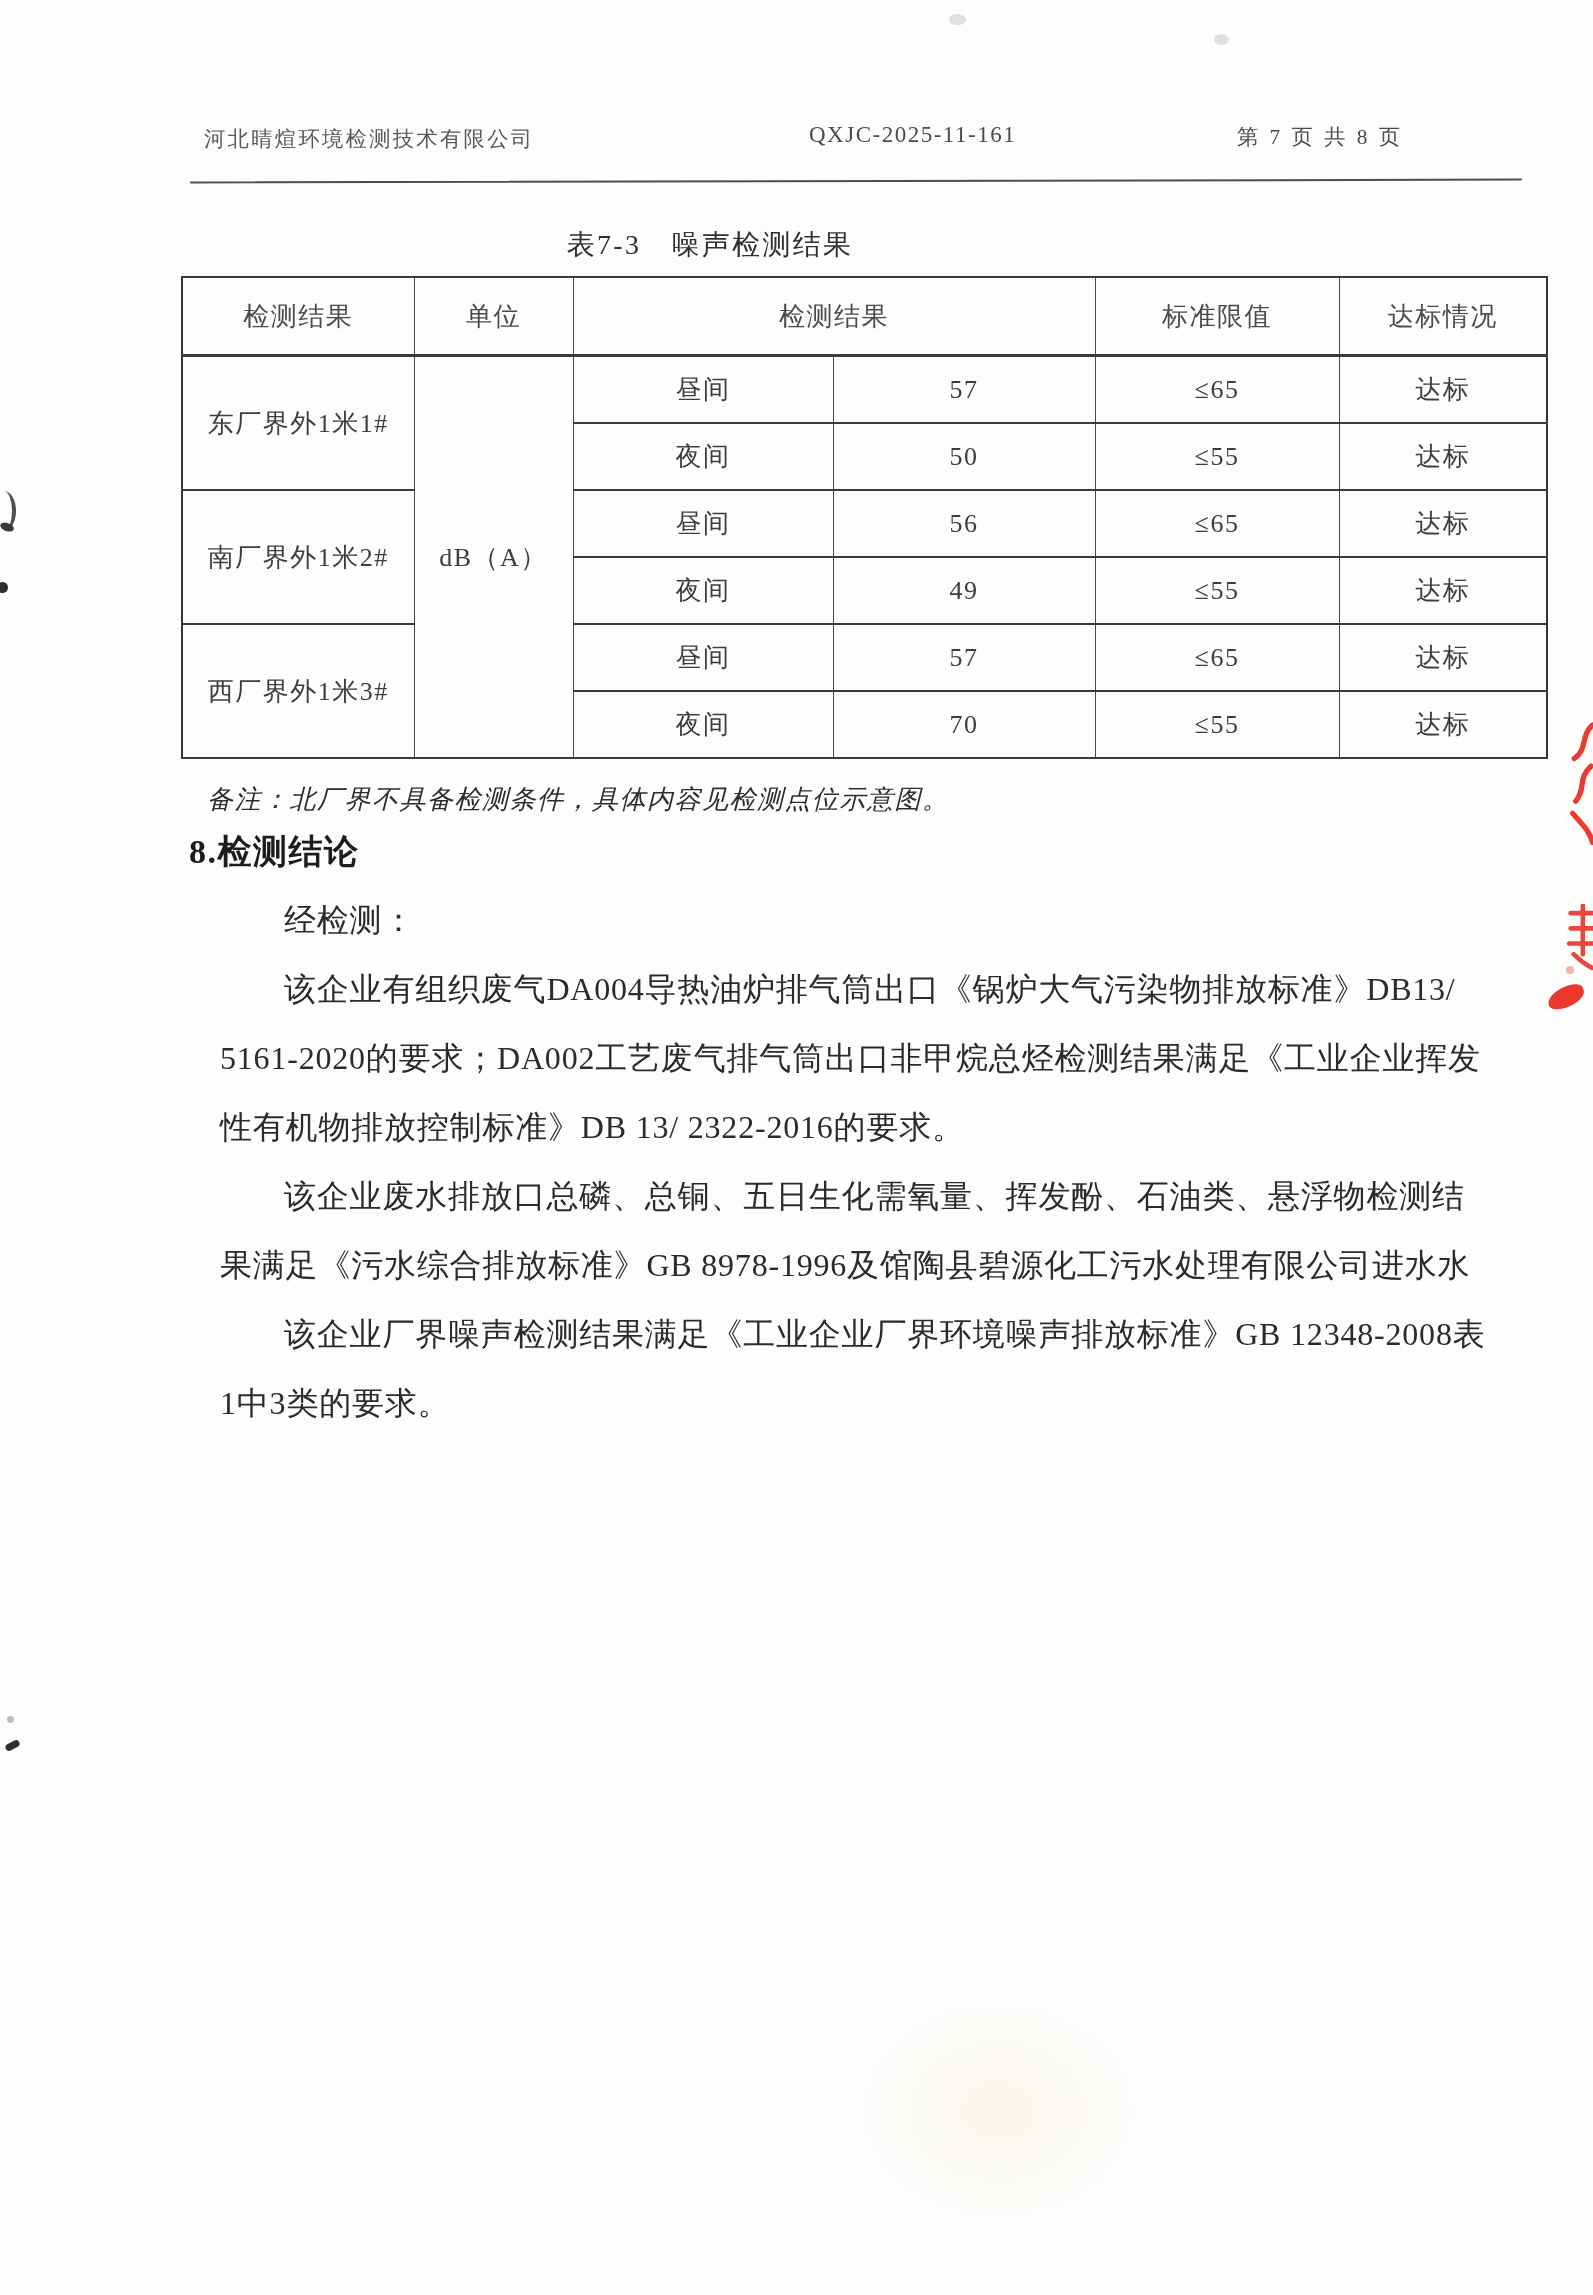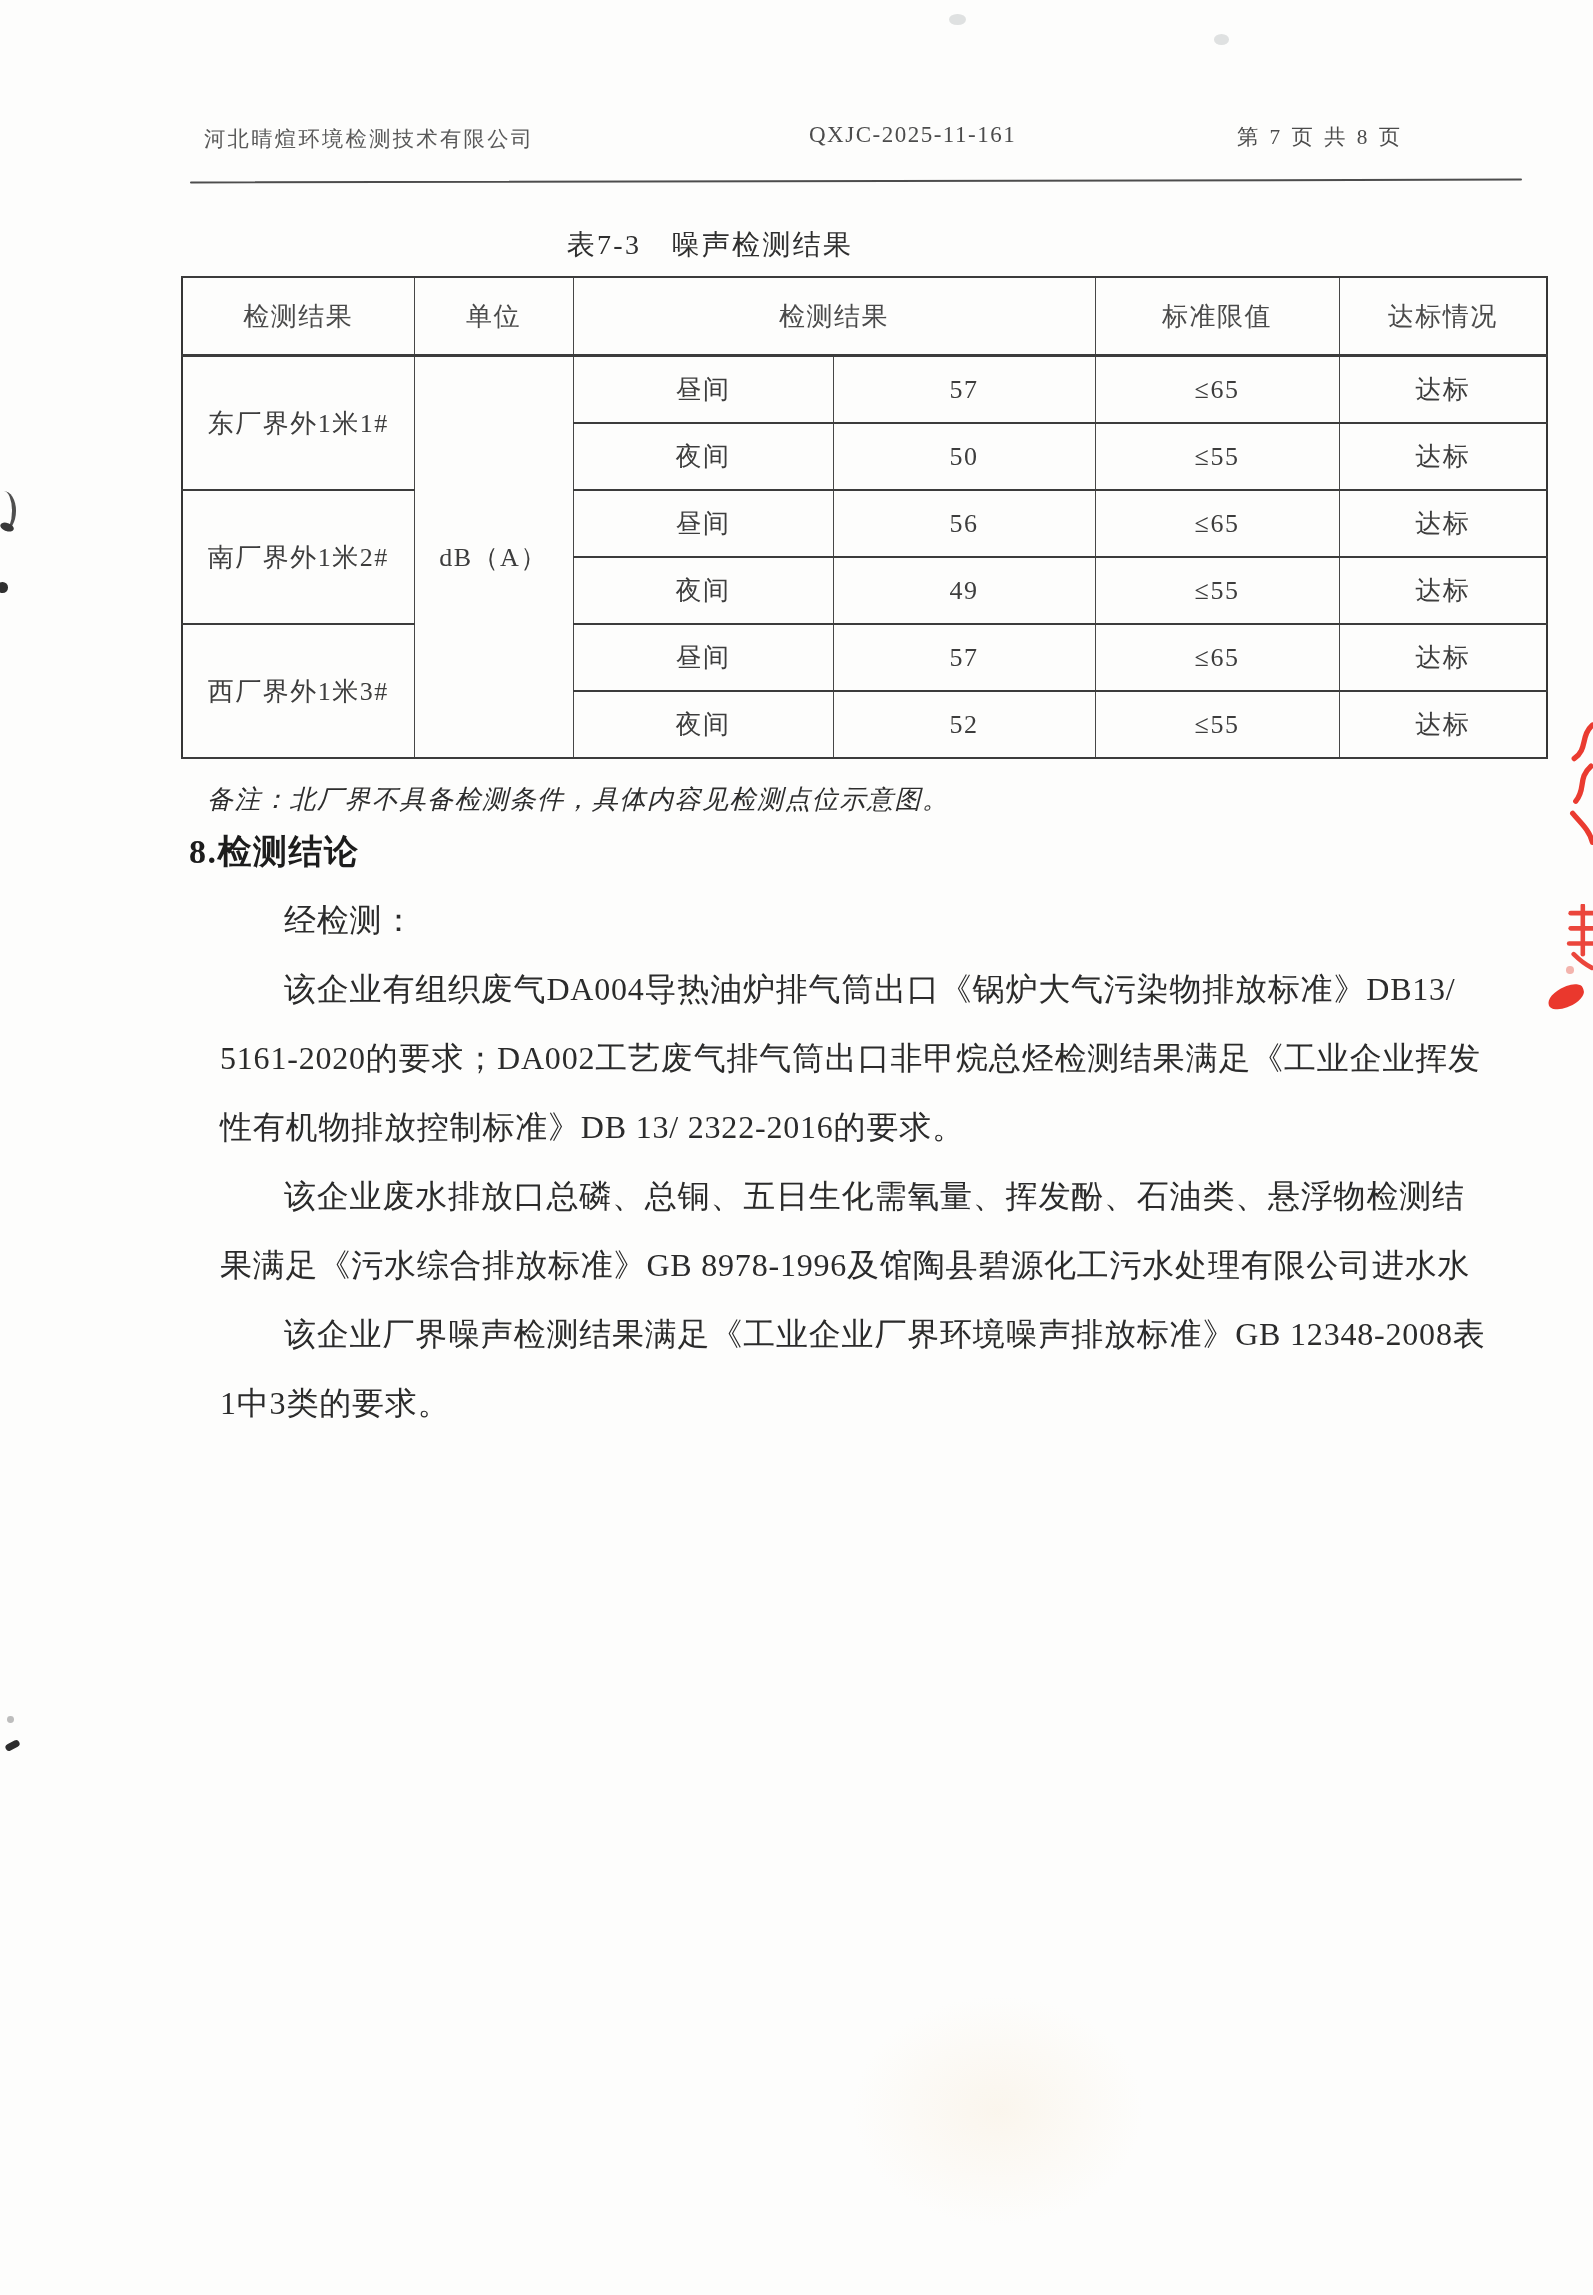--- a/index.html
+++ b/index.html
@@ -121,21 +121,21 @@
     </tr>
     <tr class="body-row">
       <td rowspan="2">西厂界外1米3#</td>
       <td>昼间</td>
       <td>57</td>
       <td>≤65</td>
       <td>达标</td>
     </tr>
     <tr class="body-row">
       <td>夜间</td>
-      <td>52</td>
+      <td>70</td>
       <td>≤55</td>
       <td>达标</td>
     </tr>
   </tbody>
     </table>
 
   <div class="table-note">备注：北厂界不具备检测条件，具体内容见检测点位示意图。</div>
 
   <div class="section-heading">8.检测结论</div>
 

